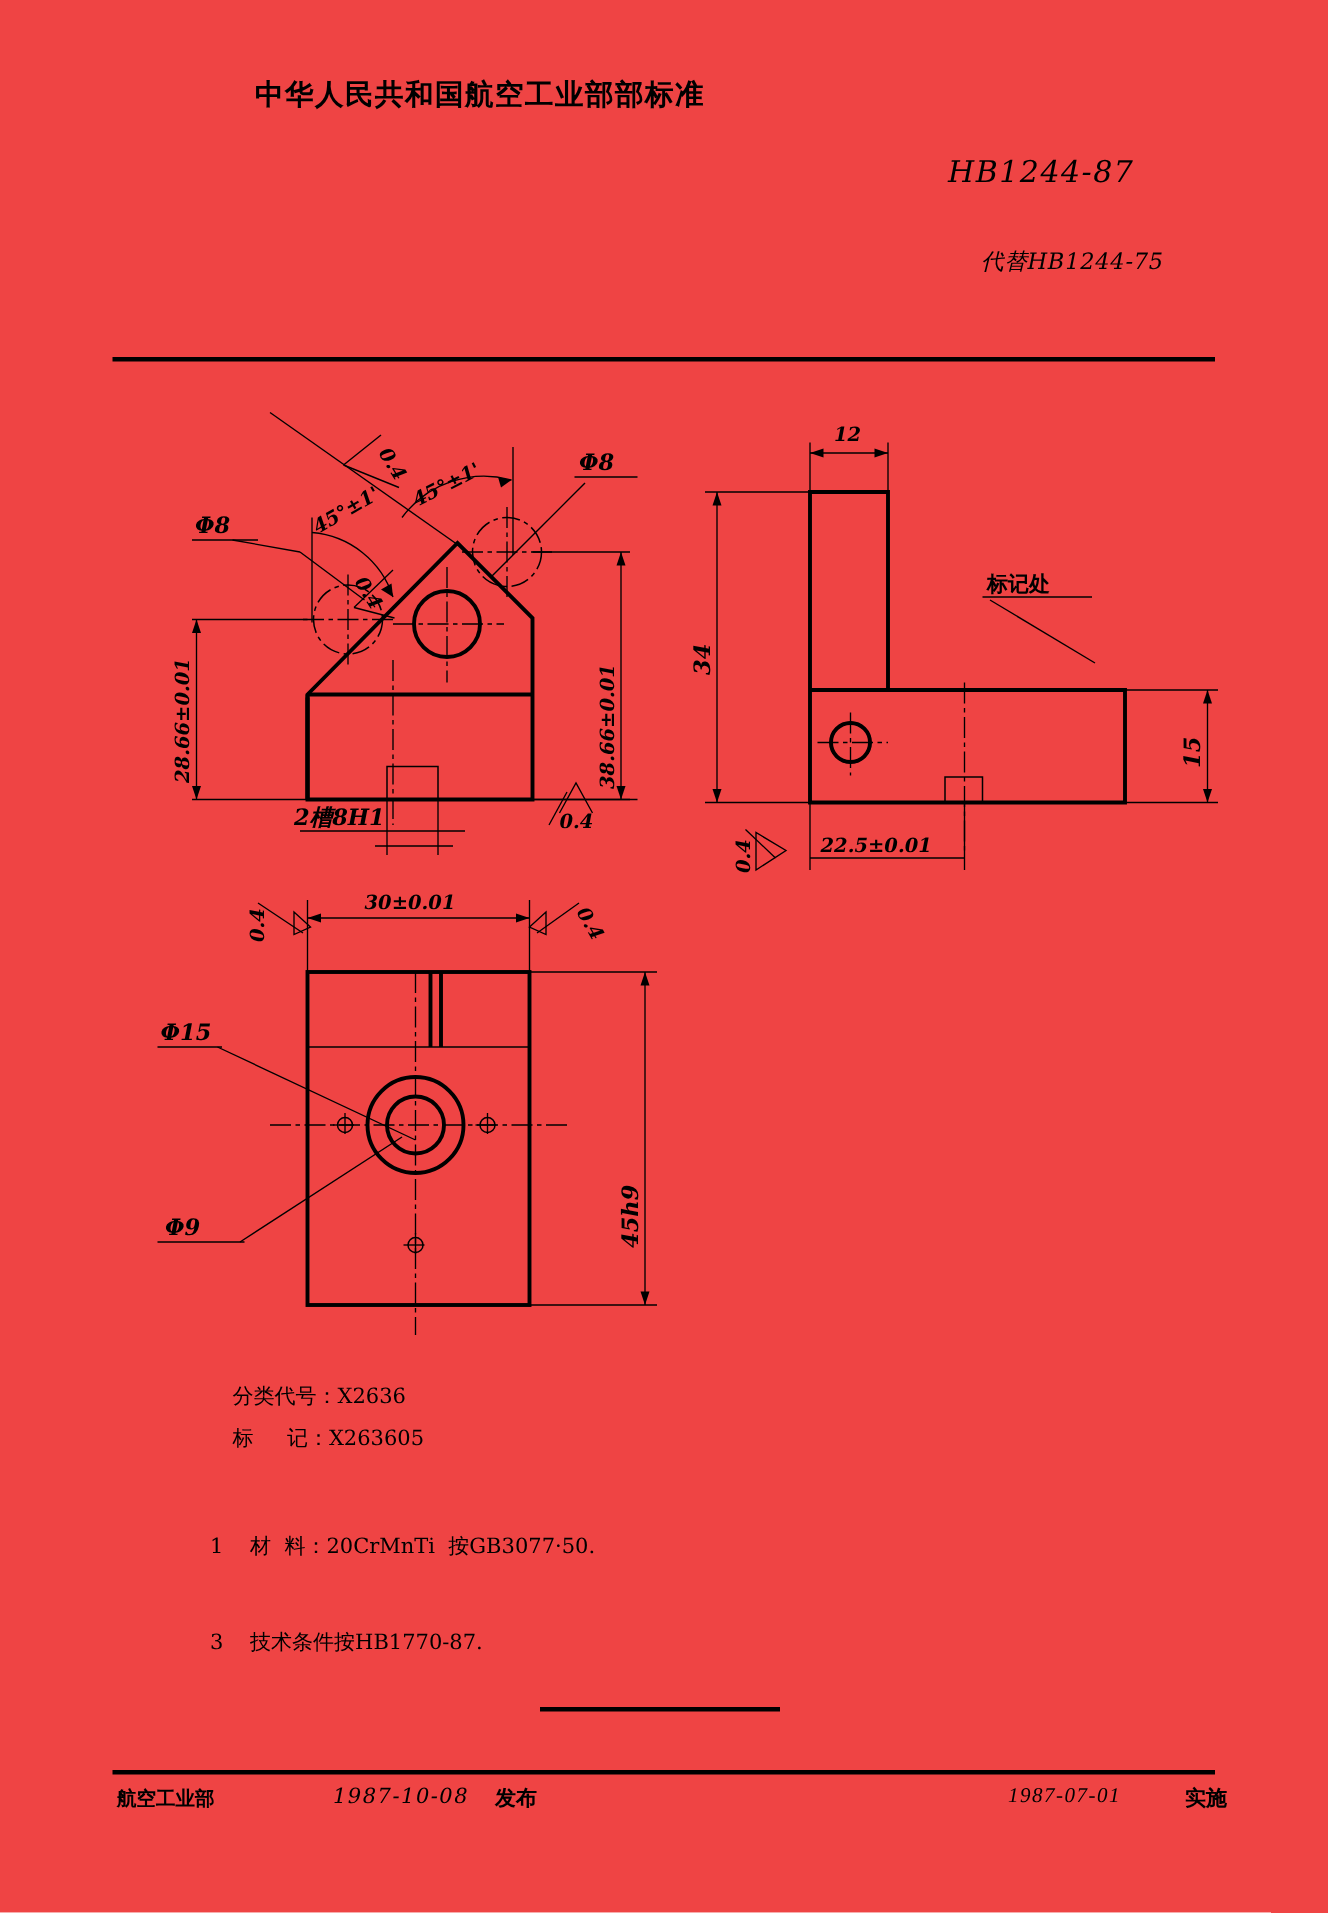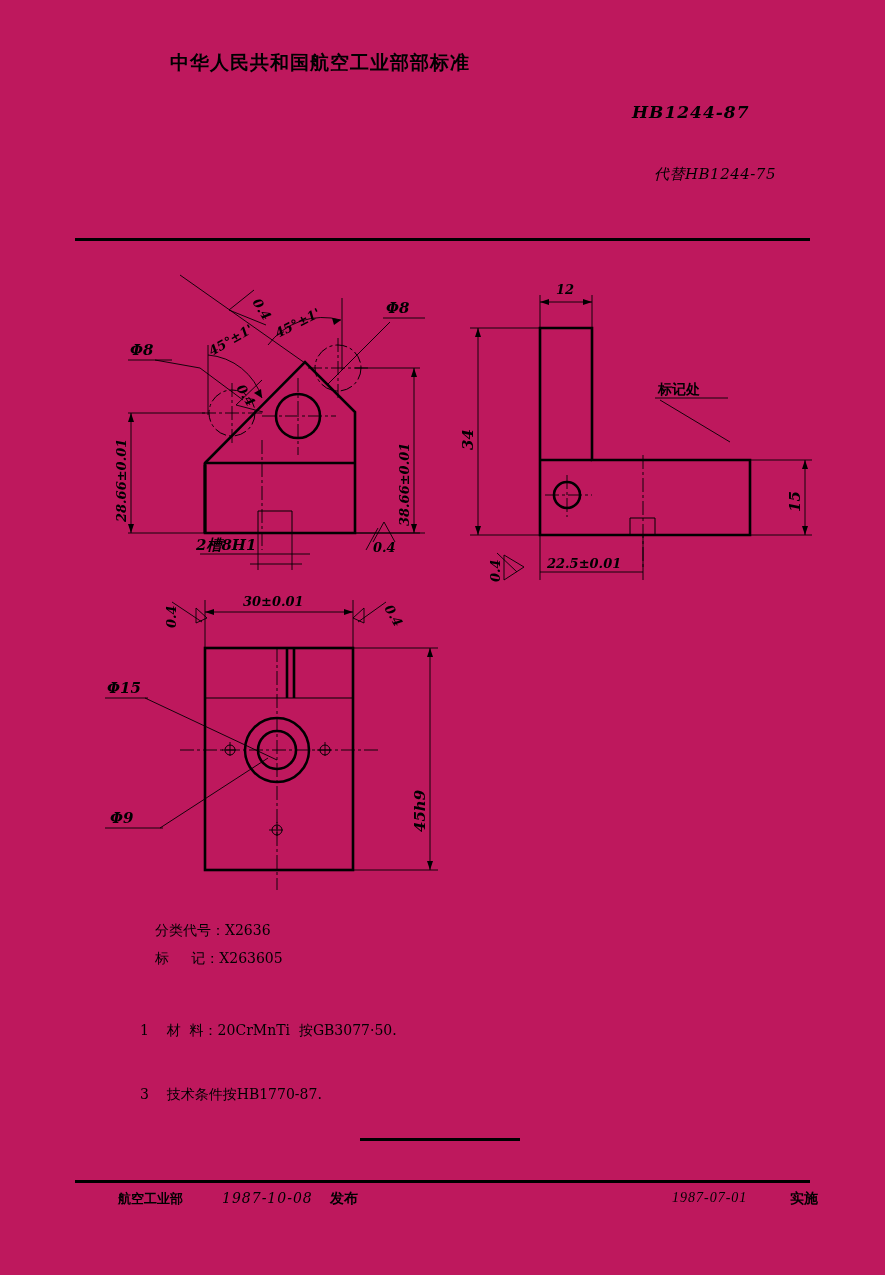--- a/index.html
+++ b/index.html
@@ -4,21 +4,21 @@
 <style>
   html,body{margin:0;padding:0;background:#fff;}
   body{
     font-family:"Liberation Sans", sans-serif;
     color:#000;
   }
   #page{
     position:relative;
     width:885px;
     height:1275px;
-    background:#be185d;
+    background:#ef4444;
     overflow:hidden;
   }
   .abs{position:absolute;}
   
   .hdr-std{
     left:170px; top:50px;
     font-weight:bold;
     font-size:19px;
     letter-spacing:1px;
     font-family:"DejaVu Sans", sans-serif;
@@ -26,22 +26,22 @@
   .hdr-title{
     left:205px; top:143px;
     font-size:27px;
     font-weight:bold;
     font-family:"DejaVu Serif", serif;
     font-style:italic;
     letter-spacing:22px;
   }
   .hdr-num{
     left:632px; top:102px;
-    font-size:17px;
-    font-weight:bold;
+    font-size:20px;
+    font-weight:normal;
     font-style:italic;
     font-family:"DejaVu Serif", serif;
     letter-spacing:1px;
   }
   .hdr-replace{
     left:630px; top:165px;
     font-size:15px;
     font-style:italic;
     font-family:"DejaVu Serif", serif;
     letter-spacing:0.5px;
@@ -52,21 +52,21 @@
   }
   .rule-top{left:75px; top:238px; width:735px; height:3px;}
   .rule-midnote{left:360px; top:1138px; width:160px; height:3px;}
   .rule-footer{left:75px; top:1180px; width:735px; height:3px;}
   
   .ft-left{
     left:78px; top:1190px;
     font-size:14px;
     font-family:"DejaVu Sans", sans-serif;
   }
-  .ft-left b{font-weight:bold;font-size:13px;margin-left:40px;}
+  .ft-left b{font-weight:bold;font-size:13px;}
   .ft-pub{left:222px; top:1190px;font-size:14px;font-style:italic;font-family:"DejaVu Serif",serif;letter-spacing:1px;}
   .ft-fb{left:330px; top:1190px;font-size:14px;font-weight:bold;font-family:"DejaVu Sans",sans-serif;}
   .ft-date2{left:672px; top:1190px;font-size:14px;font-style:italic;font-family:Liberation Serif, serif;letter-spacing:1px;}
   .ft-impl{left:790px; top:1190px;font-size:14px;font-weight:bold;font-family:"DejaVu Sans",sans-serif;}
   
   .note-line{
     font-family:"DejaVu Serif", serif;
     font-size:14px;
     white-space:pre;
   }

